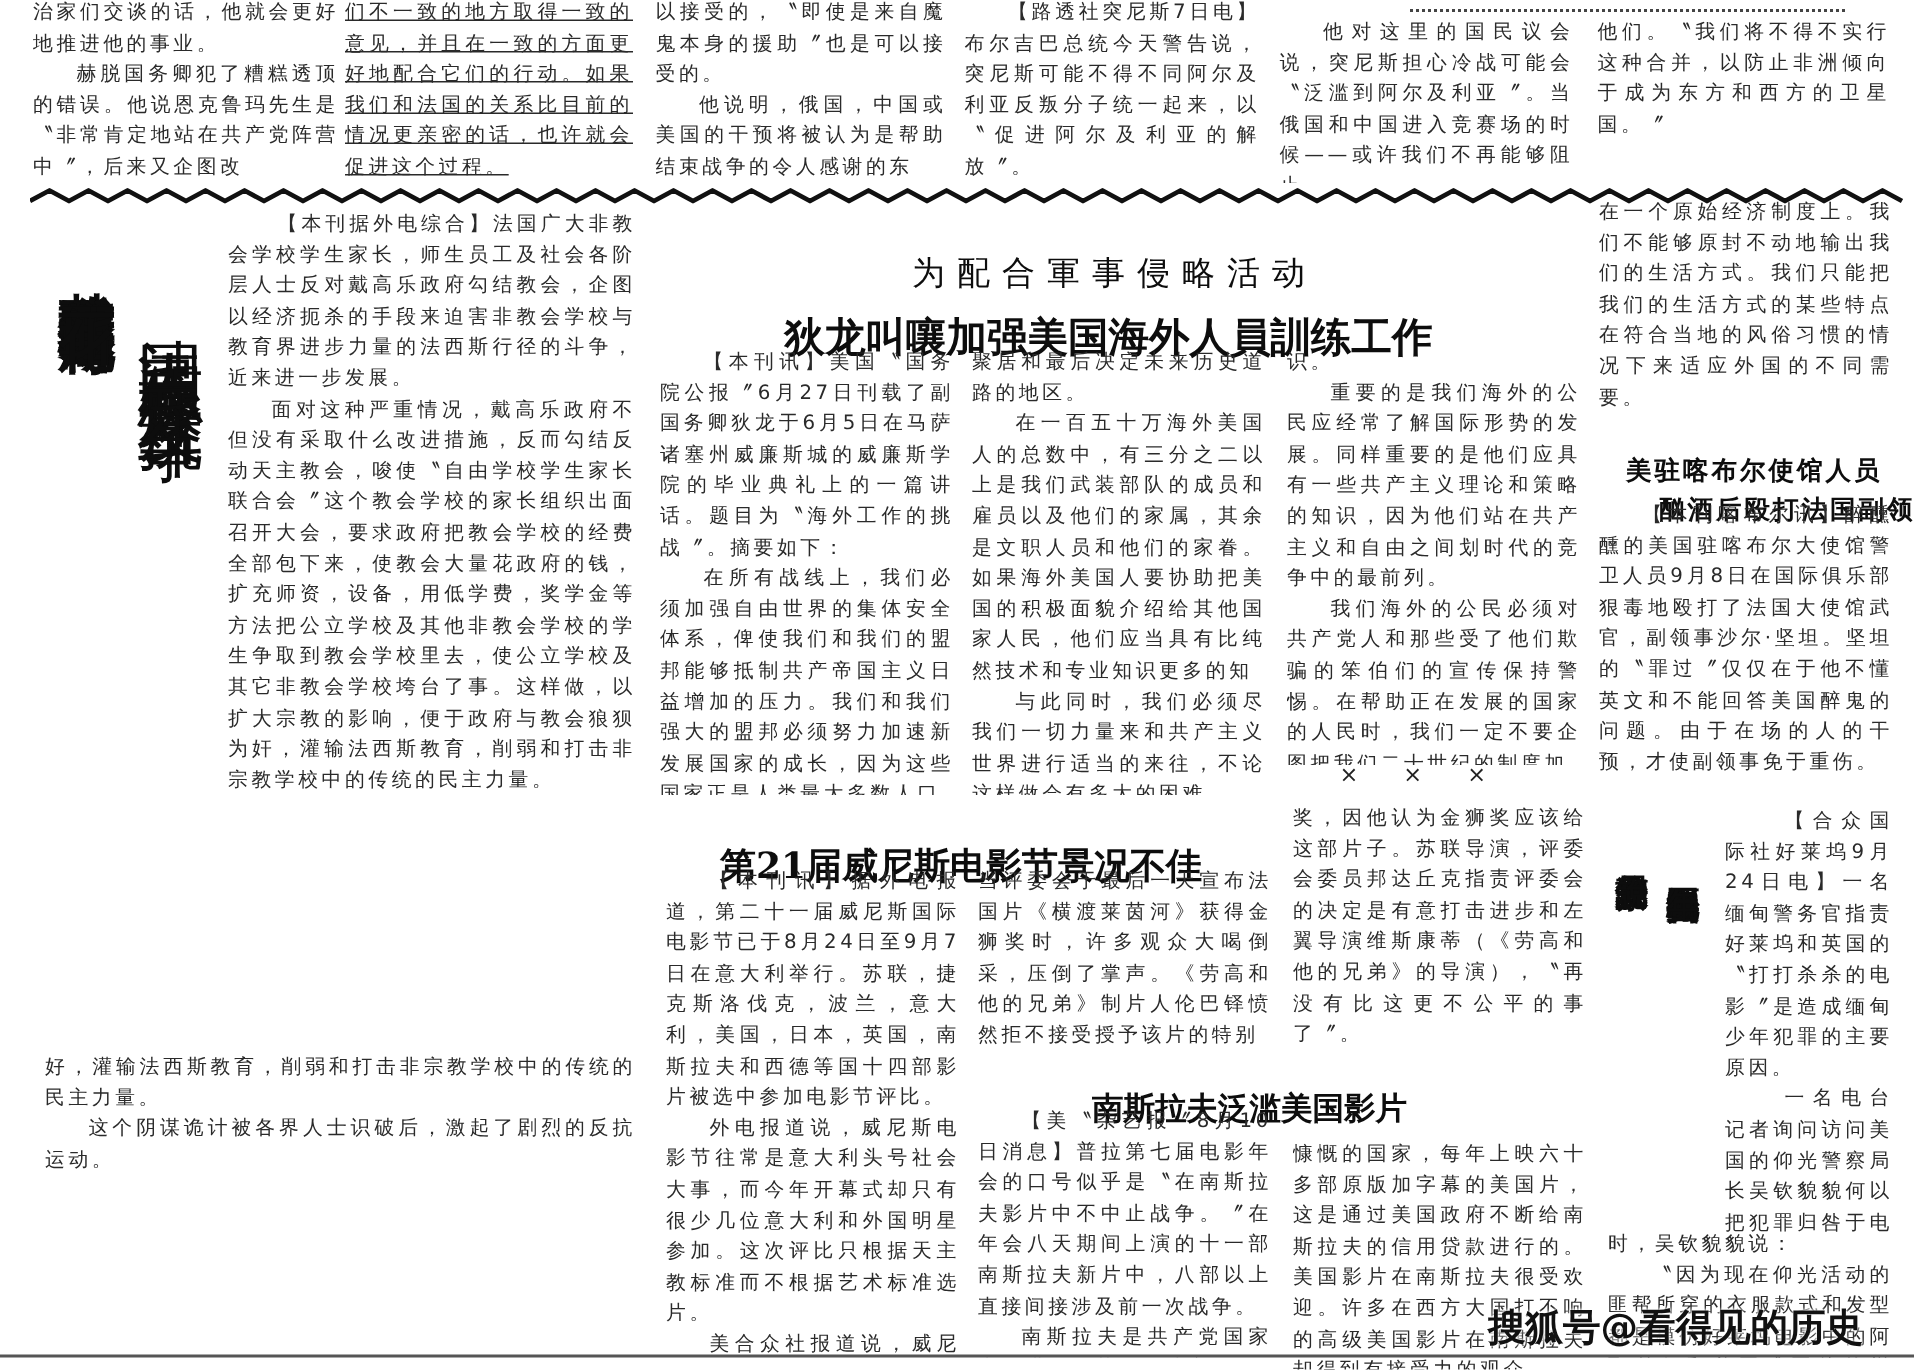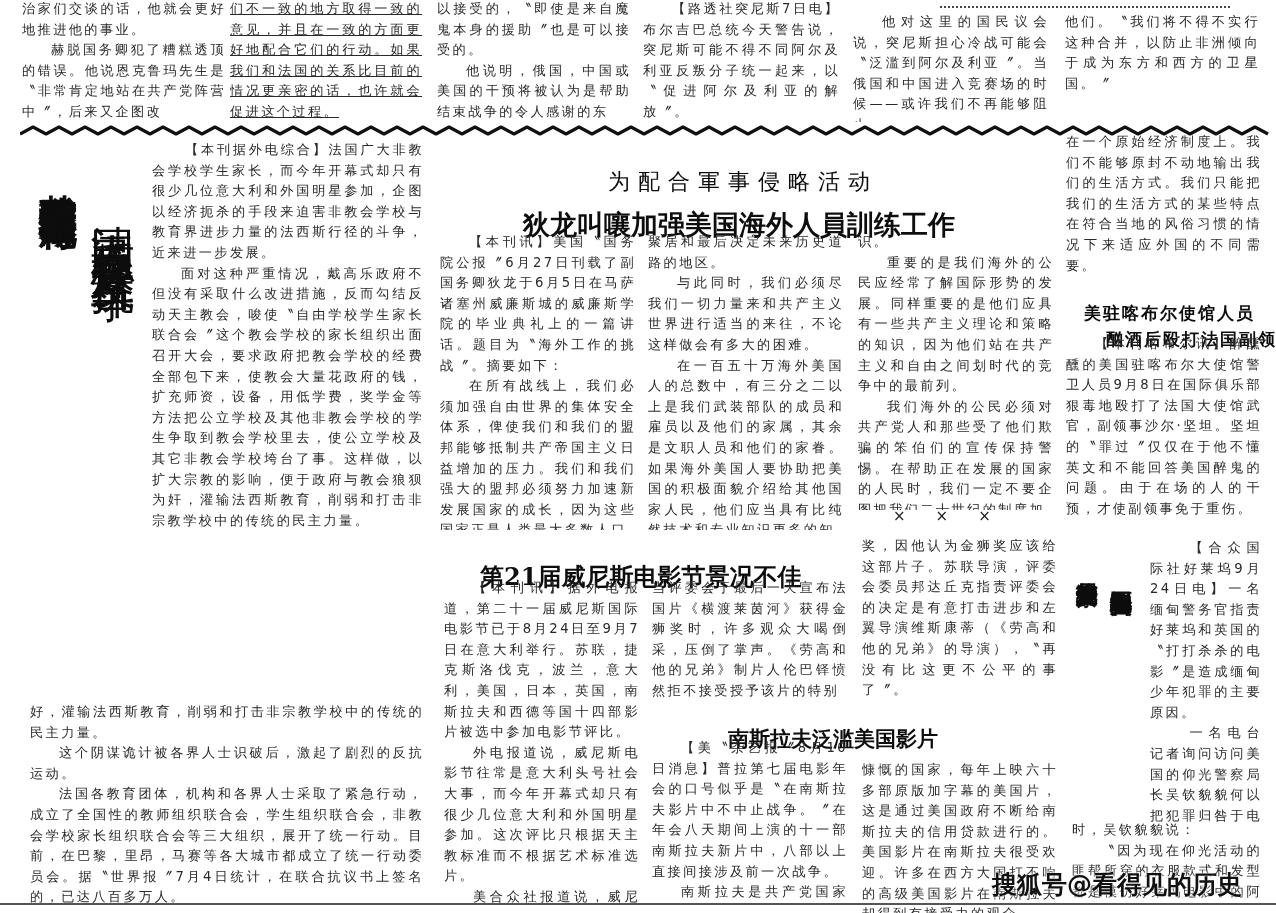--- a/index.html
+++ b/index.html
@@ -47,41 +47,40 @@
 <div class="dash-rule"></div>
 
 <svg class="divider" viewBox="0 0 1256 14" preserveAspectRatio="none">
   <path d="M0,10 L13,3 L26,10 L39,3 L52,10 L65,3 L78,10 L91,3 L104,10 L117,3 L130,10 L143,3 L156,10 L169,3 L182,10 L195,3 L208,10 L221,3 L234,10 L247,3 L260,10 L273,3 L286,10 L299,3 L312,10 L325,3 L338,10 L351,3 L364,10 L377,3 L390,10 L403,3 L416,10 L429,3 L442,10 L455,3 L468,10 L481,3 L494,10 L507,3 L520,10 L533,3 L546,10 L559,3 L572,10 L585,3 L598,10 L611,3 L624,10 L637,3 L650,10 L663,3 L676,10 L689,3 L702,10 L715,3 L728,10 L741,3 L754,10 L767,3 L780,10 L793,3 L806,10 L819,3 L832,10 L845,3 L858,10 L871,3 L884,10 L897,3 L910,10 L923,3 L936,10 L949,3 L962,10 L975,3 L988,10 L1001,3 L1014,10 L1027,3 L1040,10 L1053,3 L1066,10 L1079,3 L1092,10 L1105,3 L1118,10 L1131,3 L1144,10 L1157,3 L1170,10 L1183,3 L1196,10 L1209,3 L1222,10 L1235,3 L1248,10" fill="none" stroke="#111" stroke-width="3.2" stroke-linejoin="round"></path>
 </svg>
 
 <div class="vhead" style="left:35px;top:164px;height:520px;font-size:38px;font-weight:bold;letter-spacing:1px;font-family:'DejaVu Serif',serif;line-height:46px;">戴高乐政府勾結教会力图使教育法西斯化</div>
 <div class="vhead" style="left:88px;top:190px;height:460px;font-size:44px;letter-spacing:5px;font-family:'DejaVu Serif',serif;line-height:50px;">法国人民积极展开反抗斗争</div>
 
 <div class="col" style="left:152px;top:140px;width:272px;height:552px;overflow:hidden;">
-  <p class="ind" style="text-indent:2.5em;">【本刊据外电综合】法国广大非教会学校学生家长，而今年开幕式却只有很少几位意大利和外国明星参加，企图以经济扼杀的手段来迫害非教会学校与教育界进步力量的法西斯行径的斗争，近来进一步发展。</p>
+  <p class="ind" style="text-indent:2.5em;">【本刊据外电综合】法国广大非教会学校学生家长，师生员工及社会各阶层人士反对戴高乐政府勾结教会，企图以经济扼杀的手段来迫害非教会学校与教育界进步力量的法西斯行径的斗争，近来进一步发展。</p>
   <p class="ind">面对这种严重情况，戴高乐政府不但没有采取什么改进措施，反而勾结反动天主教会，唆使〝自由学校学生家长联合会〞这个教会学校的家长组织出面召开大会，要求政府把教会学校的经费全部包下来，使教会大量花政府的钱，扩充师资，设备，用低学费，奖学金等方法把公立学校及其他非教会学校的学生争取到教会学校里去，使公立学校及其它非教会学校垮台了事。这样做，以扩大宗教的影响，便于政府与教会狼狈为奸，灌输法西斯教育，削弱和打击非宗教学校中的传统的民主力量。</p>
 </div>
 <div class="col" style="left:30px;top:702px;width:394px;height:203px;overflow:hidden;">
   <p>好，灌输法西斯教育，削弱和打击非宗教学校中的传统的民主力量。</p>
   <p class="ind">这个阴谋诡计被各界人士识破后，激起了剧烈的反抗运动。</p>
-  <p class="ind">法国各教育团体，机构和各界人士采取了紧急行动，成立了全国性的教师组织联合会，学生组织联合会，非教会学校家长组织联合会等三大组织，展开了统一行动。目前，在巴黎，里昂，马赛等各大城市都成立了统一行动委员会。据〝世界报〞7月4日统计，在联合抗议书上签名的，已达八百多万人。</p>
 
 </div>
 
 <div class="hl" style="left:608px;top:146px;font-size:22px;letter-spacing:8px;font-family:'DejaVu Serif',serif;">为配合軍事侵略活动</div>
 <div class="hl" style="left:523px;top:186px;font-size:27px;font-weight:bold;letter-spacing:0;">狄龙叫嚷加强美国海外人員訓练工作</div>
 
 <div class="col cut" style="left:440px;top:232px;width:196px;height:298px;">
   <p class="ind">【本刊讯】美国〝国务院公报〞6月27日刊载了副国务卿狄龙于6月5日在马萨诸塞州威廉斯城的威廉斯学院的毕业典礼上的一篇讲话。题目为〝海外工作的挑战〞。摘要如下：</p>
   <p class="ind">在所有战线上，我们必须加强自由世界的集体安全体系，俾使我们和我们的盟邦能够抵制共产帝国主义日益增加的压力。我们和我们强大的盟邦必须努力加速新发展国家的成长，因为这些国家正是人类最大多数人口</p>
 </div>
 <div class="col cut" style="left:648px;top:232px;width:196px;height:298px;">
   <p>聚居和最后决定未来历史道路的地区。</p>
+  <p class="ind">在一百五十万海外美国人的总数中，有三分之二以上是我们武装部队的成员和雇员以及他们的家属，其余是文职人员和他们的家眷。如果海外美国人要协助把美国的积极面貌介绍给其他国家人民，他们应当具有比纯然技术和专业知识更多的知</p>
   <p class="ind">与此同时，我们必须尽我们一切力量来和共产主义世界进行适当的来往，不论这样做会有多大的困难。</p>
-  <p class="ind">在一百五十万海外美国人的总数中，有三分之二以上是我们武装部队的成员和雇员以及他们的家属，其余是文职人员和他们的家眷。如果海外美国人要协助把美国的积极面貌介绍给其他国家人民，他们应当具有比纯然技术和专业知识更多的知</p>
 </div>
 <div class="col cut" style="left:858px;top:232px;width:196px;height:278px;">
   <p>识。</p>
   <p class="ind">重要的是我们海外的公民应经常了解国际形势的发展。同样重要的是他们应具有一些共产主义理论和策略的知识，因为他们站在共产主义和自由之间划时代的竞争中的最前列。</p>
   <p class="ind">我们海外的公民必须对共产党人和那些受了他们欺骗的笨伯们的宣传保持警惕。在帮助正在发展的国家的人民时，我们一定不要企图把我们二十世纪的制度加</p>
 </div>
 <div class="xmarks" style="left:893px;top:507px;">×　　×　　×</div>
 <div class="col cut" style="left:1066px;top:132px;width:196px;height:145px;">
   <p>在一个原始经济制度上。我们不能够原封不动地输出我们的生活方式。我们只能把我们的生活方式的某些特点在符合当地的风俗习惯的情况下来适应外国的不同需要。</p>
 </div>

